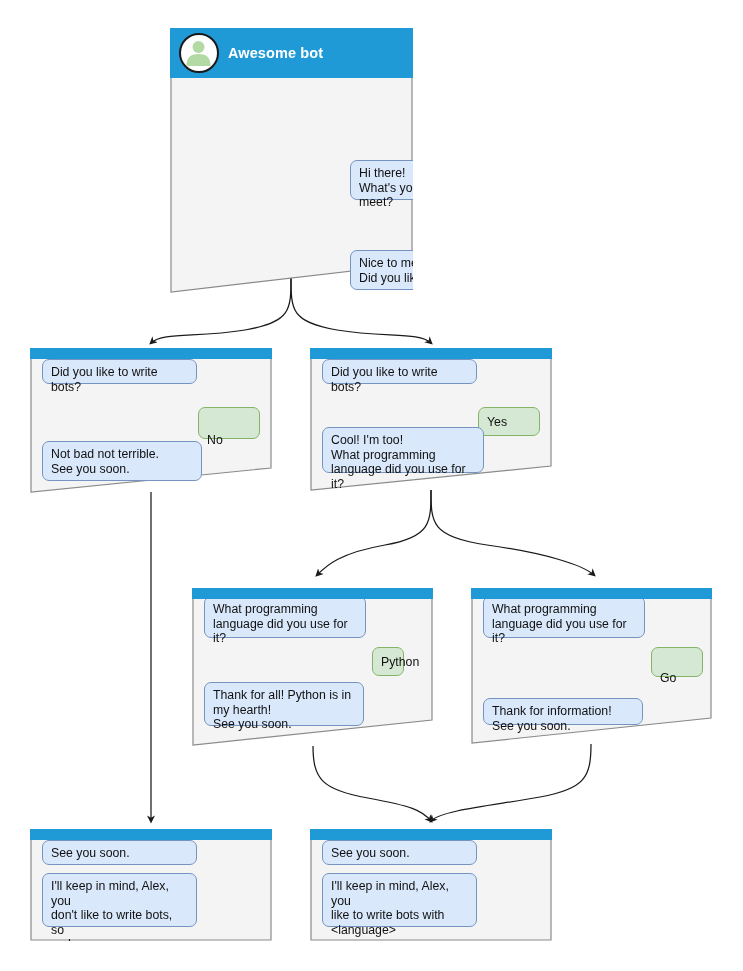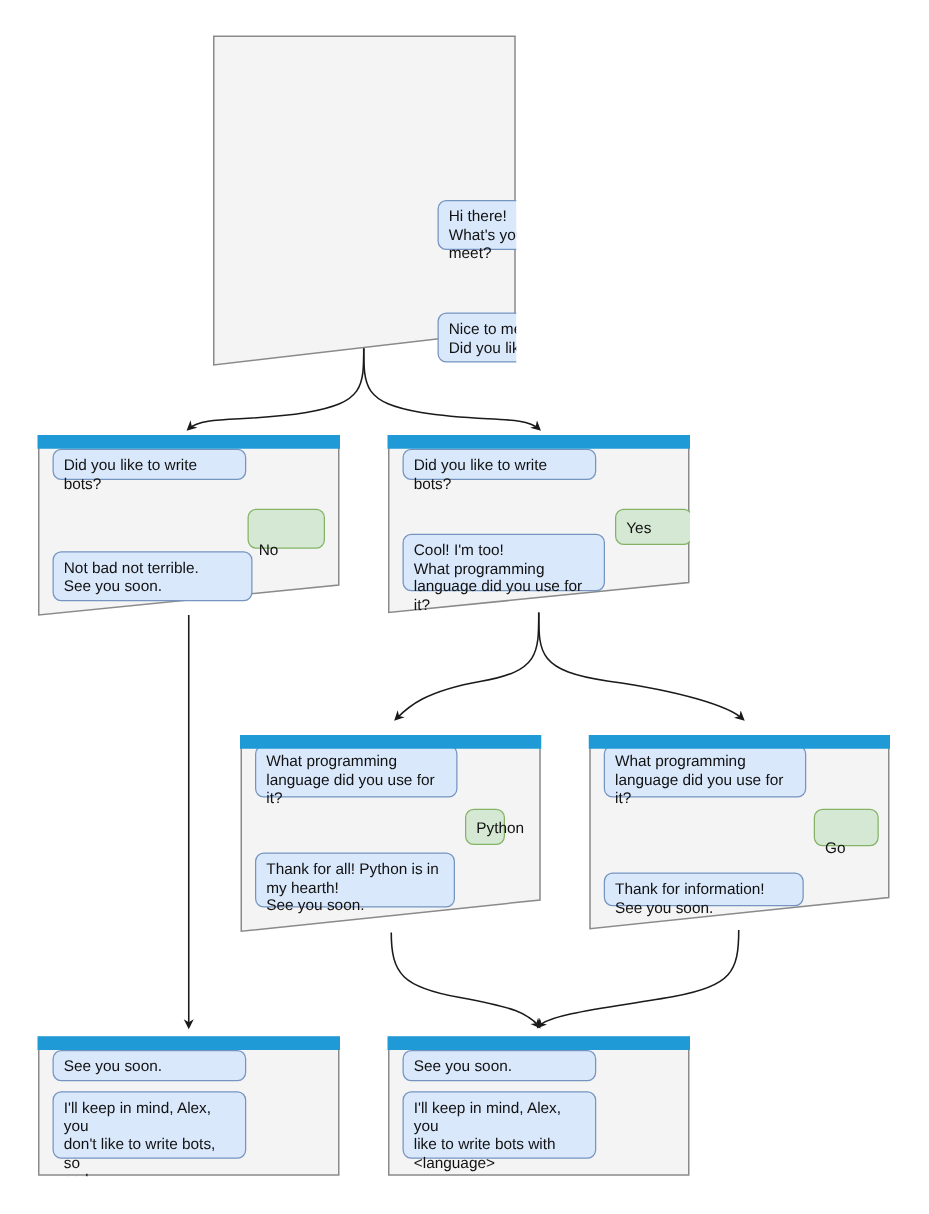--- a/index.html
+++ b/index.html
@@ -102,20 +102,29 @@
 
       <path d="M313,746 C313,779 322,790 368,798 C411,806 422,810 431,821" marker-end="url(#ah)"></path>
       <path d="M591,744 C591,777 585,789 540,797 C497,805 441,810 431,821" marker-end="url(#ah)"></path>
     </g>
   </svg>
 
   <div class="card" style="left:170px;top:28px;width:243px;height:265px;">
     <svg class="card-shape" viewBox="0 0 243 265" width="243" height="265" preserveAspectRatio="none">
       <path d="M1,1 L242,1 L242,236 L1,264 Z" fill="#f4f4f4" stroke="#8a8a8a" stroke-width="1.2"></path>
     </svg>
+    <div class="card-head" style="height:50px;">
+      <div class="avatar">
+        <svg width="35" height="35" viewBox="0 0 35 35">
+          <circle cx="17.5" cy="12" r="6" fill="#b3d9a4"></circle>
+          <path d="M5.5,31 C5.5,21.5 10.5,19 17.5,19 C24.5,19 29.5,21.5 29.5,31 Z" fill="#b3d9a4"></path>
+        </svg>
+      </div>
+      <span class="head-title">Awesome bot</span>
+    </div>
     <div class="card-body">
 
       <div class="bub bot" style="left:180px;top:132px;width:120px;height:40px;">Hi there!
 What's your meet?</div>
 
       <div class="bub bot" style="left:180px;top:222px;width:161px;height:40px;">Nice to meet you, Alex!
 Did you like to write bots?</div>
     </div>
   </div>
 
@@ -132,21 +141,21 @@
     </div>
   </div>
 
   <div class="card" style="left:310px;top:348px;width:242px;height:143px;">
     <svg class="card-shape" viewBox="0 0 242 143" width="242" height="143" preserveAspectRatio="none">
       <path d="M1,1 L241,1 L241,118 L1,142 Z" fill="#f4f4f4" stroke="#8a8a8a" stroke-width="1.2"></path>
     </svg>
     <div class="card-head" style="height:11px;"></div>
     <div class="card-body">
       <div class="bub bot" style="left:12px;top:11px;width:155px;height:25px;padding-top:5px;">Did you like to write bots?</div>
-      <div class="bub user" style="left:168px;top:59px;width:62px;height:29px;padding-top:7px;margin-left:14px;">Yes</div>
+      <div class="bub user" style="left:168px;top:59px;width:62px;height:29px;padding-top:7px;">Yes</div>
       <div class="bub bot" style="left:12px;top:79px;width:162px;height:46px;">Cool! I'm too!
 What programming
 language did you use for it?</div>
     </div>
   </div>
 
   <div class="card" style="left:192px;top:588px;width:241px;height:158px;">
     <svg class="card-shape" viewBox="0 0 241 158" width="241" height="158" preserveAspectRatio="none">
       <path d="M1,1 L240,1 L240,132 L1,157 Z" fill="#f4f4f4" stroke="#8a8a8a" stroke-width="1.2"></path>
     </svg>

